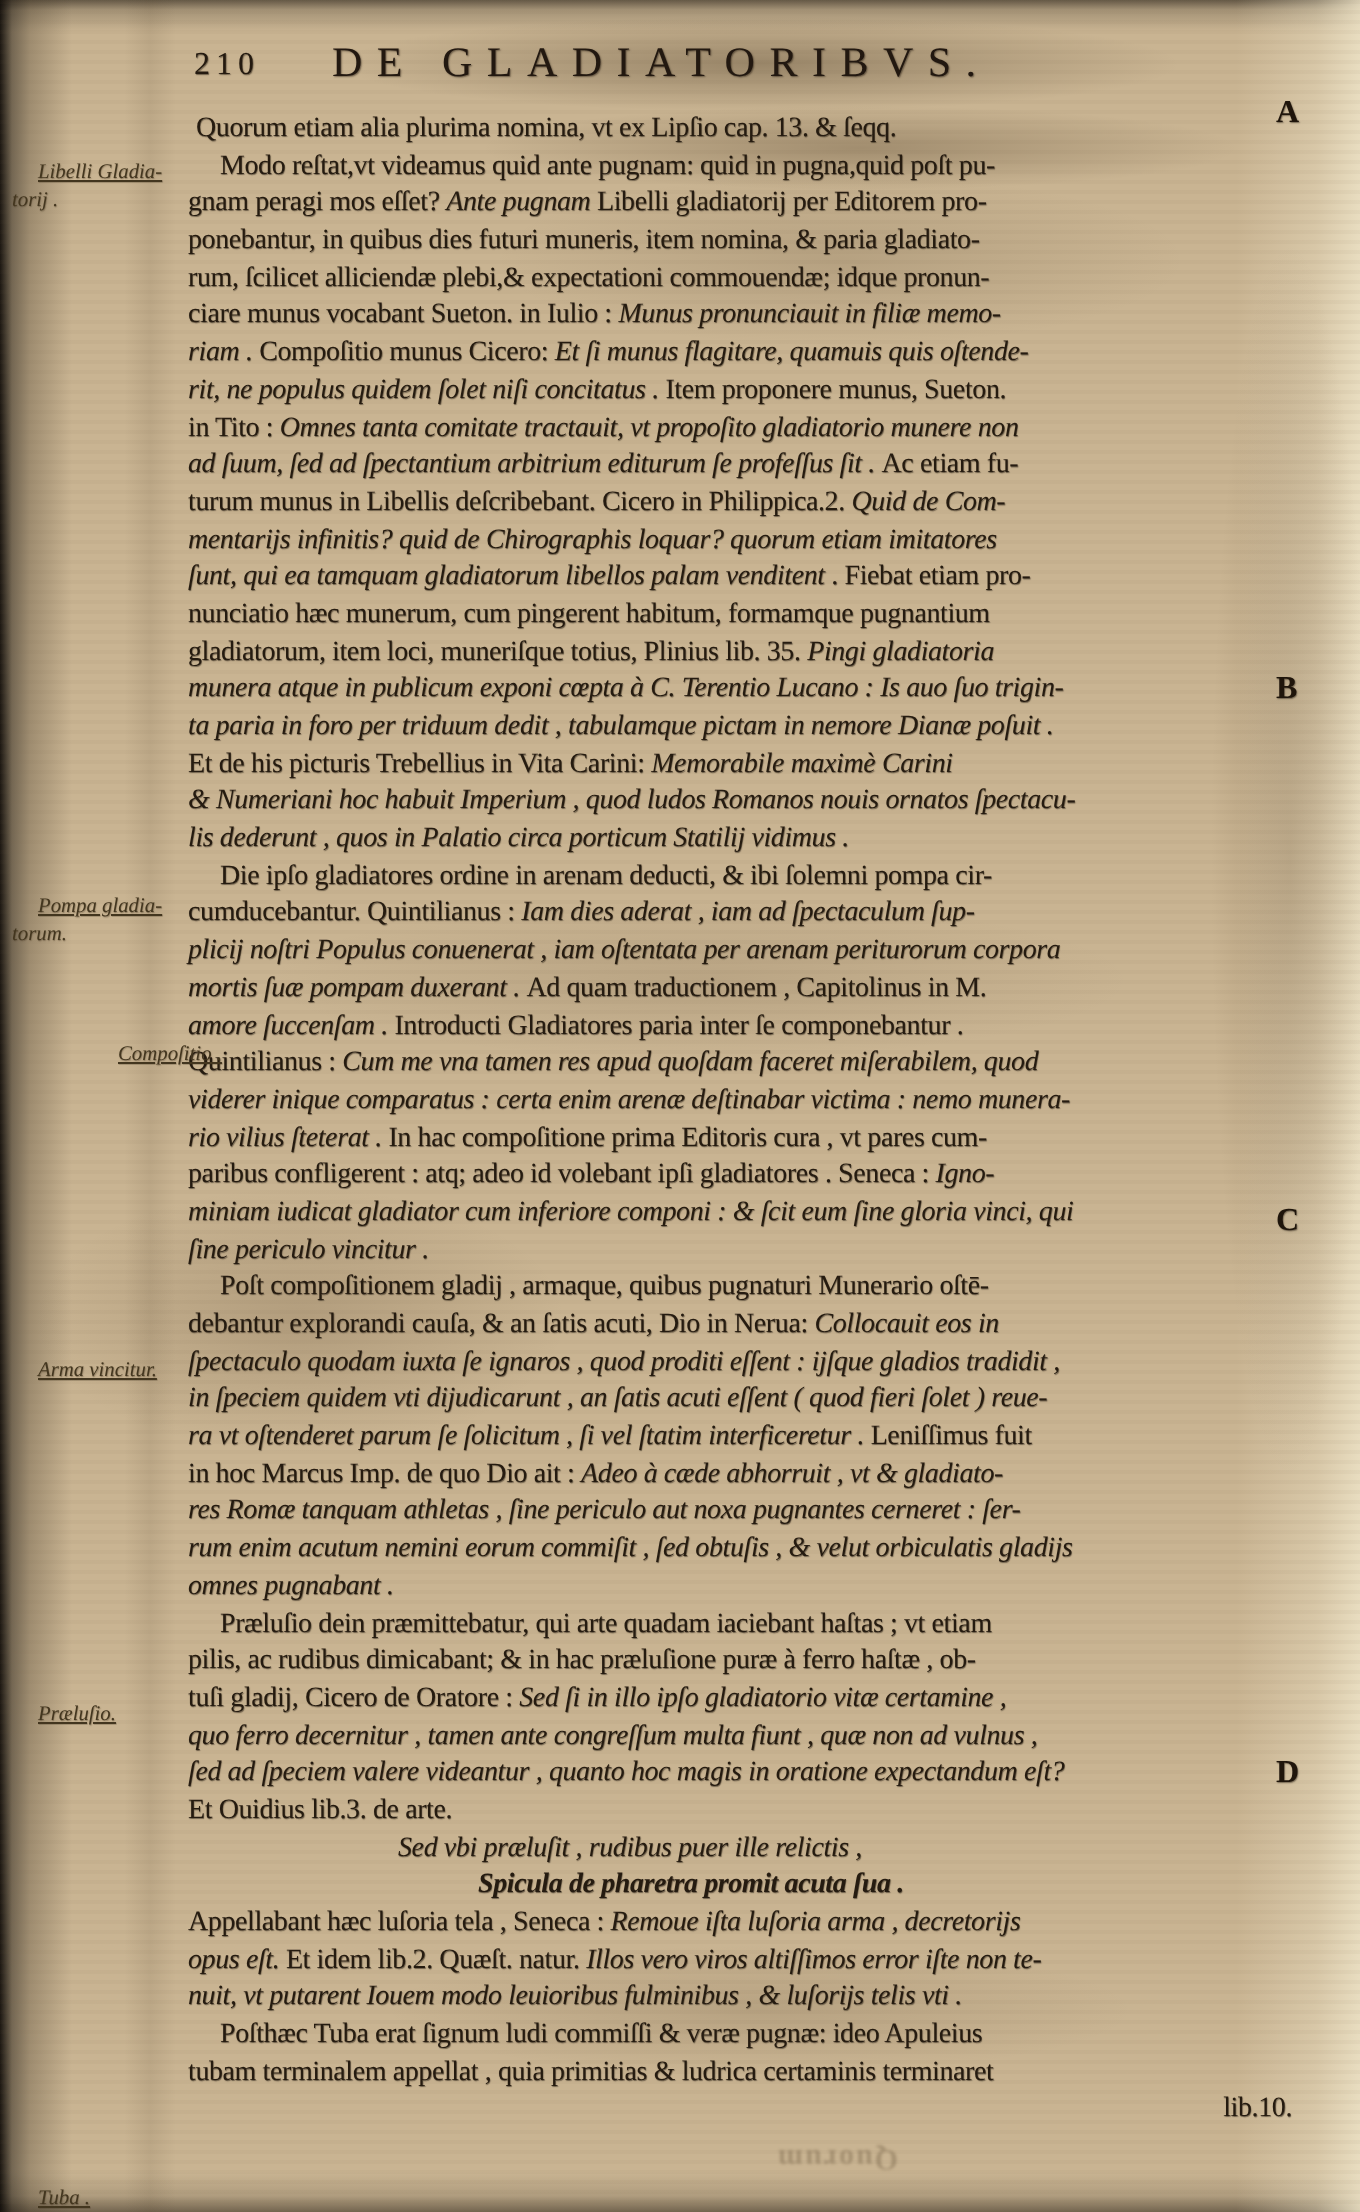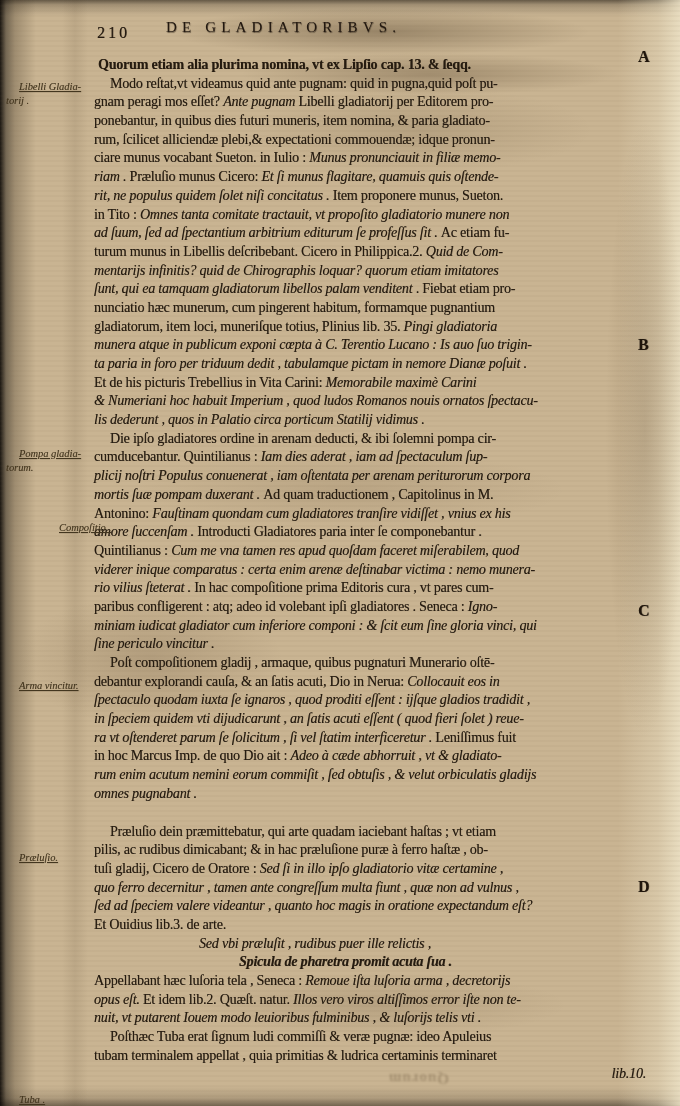--- a/index.html
+++ b/index.html
@@ -21,30 +21,30 @@
       linear-gradient(0deg, rgba(28,20,12,.50) 0px, rgba(28,20,12,.15) 8px, rgba(0,0,0,0) 20px),
       linear-gradient(180deg, rgba(18,13,8,.55) 0px, rgba(18,13,8,.20) 5px, rgba(0,0,0,0) 16px);
   }
   .pagenum{
     position:absolute;left:97px;top:24px;
     font-size:16px;letter-spacing:3px;color:#241a10;
     text-shadow:0.4px 0.4px 0.6px rgba(30,20,10,.55);
   }
   .header-title{
     position:absolute;left:166px;top:19px;white-space:nowrap;
-    font-size:15px;letter-spacing:0.345em;color:#221810;
+    font-size:21px;letter-spacing:0.345em;color:#221810;
     text-shadow:0.5px 0.5px 0.8px rgba(30,20,10,.5);
   }
   .body-text{
     position:absolute;left:94px;top:56px;width:552px;
     font-size:14px;line-height:18.7px;color:#251b10;
     text-shadow:0.3px 0.3px 0.5px rgba(37,27,16,.55);
   }
   .line{white-space:nowrap;letter-spacing:-0.2px;height:18.7px;}
-  .line.right{text-align:right;font-style:italic;}
+  .line.right{text-align:right;}
   .line .it{font-style:italic;}
   .margin-note{
     position:absolute;left:6px;width:84px;
     font-size:10.4px;line-height:13.5px;font-style:italic;
     color:#43361f;text-shadow:0.3px 0.3px 0.6px rgba(60,46,26,.4);
   }
   .margin-note .mn-line:first-child{padding-left:13px;text-decoration:underline;}
   .section-letter{
     position:absolute;left:638px;width:22px;
     font-size:16px;font-weight:bold;color:#1f150b;
@@ -63,61 +63,61 @@
 </head>
 <body>
 
 <div class="page">
   <div class="stain s-gutter"></div>
 
   <div class="pagenum">210</div>
   <div class="header-title">DE GLADIATORIBVS.</div>
 
   <div class="body-text">
-      <div class="line" style="padding-left: 4px; font-weight: bold;"><span class="ro">Quorum etiam alia plurima nomina, vt ex Lipſio cap. 13. &amp; ſeqq.</span></div>
+      <div class="line" style="padding-left: 4px;"><span class="ro">Quorum etiam alia plurima nomina, vt ex Lipſio cap. 13. &amp; ſeqq.</span></div>
       <div class="line" style="padding-left: 16px;"><span class="ro">Modo reſtat,vt videamus quid ante pugnam: quid in pugna,quid poſt pu-</span></div>
       <div class="line"><span class="ro">gnam peragi mos eſſet? </span><span class="it">Ante pugnam </span><span class="ro">Libelli gladiatorij per Editorem pro-</span></div>
       <div class="line"><span class="ro">ponebantur, in quibus dies futuri muneris, item nomina, &amp; paria gladiato-</span></div>
       <div class="line"><span class="ro">rum, ſcilicet alliciendæ plebi,&amp; expectationi commouendæ; idque pronun-</span></div>
       <div class="line"><span class="ro">ciare munus vocabant Sueton. in Iulio : </span><span class="it">Munus pronunciauit in filiæ memo-</span></div>
-      <div class="line"><span class="it">riam . </span><span class="ro">Præluſio munus Cicero: </span><span class="it">Et ſi munus flagitare, quamuis quis oſtende-</span></div>
+      <div class="line"><span class="it">riam . </span><span class="ro">Compoſitio munus Cicero: </span><span class="it">Et ſi munus flagitare, quamuis quis oſtende-</span></div>
       <div class="line"><span class="it">rit, ne populus quidem ſolet niſi concitatus . </span><span class="ro">Item proponere munus, Sueton.</span></div>
       <div class="line"><span class="ro">in Tito : </span><span class="it">Omnes tanta comitate tractauit, vt propoſito gladiatorio munere non</span></div>
       <div class="line"><span class="it">ad ſuum, ſed ad ſpectantium arbitrium editurum ſe profeſſus ſit . </span><span class="ro">Ac etiam fu-</span></div>
       <div class="line"><span class="ro">turum munus in Libellis deſcribebant. Cicero in Philippica.2. </span><span class="it">Quid de Com-</span></div>
       <div class="line"><span class="it">mentarijs infinitis? quid de Chirographis loquar? quorum etiam imitatores</span></div>
       <div class="line"><span class="it">ſunt, qui ea tamquam gladiatorum libellos palam venditent </span><span class="ro">. Fiebat etiam pro-</span></div>
       <div class="line"><span class="ro">nunciatio hæc munerum, cum pingerent habitum, formamque pugnantium</span></div>
       <div class="line"><span class="ro">gladiatorum, item loci, muneriſque totius, Plinius lib. 35. </span><span class="it">Pingi gladiatoria</span></div>
       <div class="line"><span class="it">munera atque in publicum exponi cœpta à C. Terentio Lucano : Is auo ſuo trigin-</span></div>
       <div class="line"><span class="it">ta paria in foro per triduum dedit , tabulamque pictam in nemore Dianæ poſuit .</span></div>
       <div class="line"><span class="ro">Et de his picturis Trebellius in Vita Carini: </span><span class="it">Memorabile maximè Carini</span></div>
       <div class="line"><span class="it">&amp; Numeriani hoc habuit Imperium , quod ludos Romanos nouis ornatos ſpectacu-</span></div>
       <div class="line"><span class="it">lis dederunt , quos in Palatio circa porticum Statilij vidimus .</span></div>
       <div class="line" style="padding-left: 16px;"><span class="ro">Die ipſo gladiatores ordine in arenam deducti, &amp; ibi ſolemni pompa cir-</span></div>
       <div class="line"><span class="ro">cumducebantur. Quintilianus : </span><span class="it">Iam dies aderat , iam ad ſpectaculum ſup-</span></div>
       <div class="line"><span class="it">plicij noſtri Populus conuenerat , iam oſtentata per arenam periturorum corpora</span></div>
       <div class="line"><span class="it">mortis ſuæ pompam duxerant . </span><span class="ro">Ad quam traductionem , Capitolinus in M.</span></div>
-      <div class="line"><span class="ro">Antonino: </span><span class="it">Fauſtinam quondam cum gladiatores tranſire vidiſſet , vnius ex his</span></div>
       <div class="line"><span class="it">amore ſuccenſam . </span><span class="ro">Introducti Gladiatores paria inter ſe componebantur .</span></div>
       <div class="line"><span class="ro">Quintilianus : </span><span class="it">Cum me vna tamen res apud quoſdam faceret miſerabilem, quod</span></div>
       <div class="line"><span class="it">viderer inique comparatus : certa enim arenæ deſtinabar victima : nemo munera-</span></div>
       <div class="line"><span class="it">rio vilius ſteterat . </span><span class="ro">In hac compoſitione prima Editoris cura , vt pares cum-</span></div>
       <div class="line"><span class="ro">paribus confligerent : atq; adeo id volebant ipſi gladiatores . Seneca : </span><span class="it">Igno-</span></div>
       <div class="line"><span class="it">miniam iudicat gladiator cum inferiore componi : &amp; ſcit eum ſine gloria vinci, qui</span></div>
       <div class="line"><span class="it">ſine periculo vincitur .</span></div>
       <div class="line" style="padding-left: 16px;"><span class="ro">Poſt compoſitionem gladij , armaque, quibus pugnaturi Munerario oſtē-</span></div>
       <div class="line"><span class="ro">debantur explorandi cauſa, &amp; an ſatis acuti, Dio in Nerua: </span><span class="it">Collocauit eos in</span></div>
       <div class="line"><span class="it">ſpectaculo quodam iuxta ſe ignaros , quod proditi eſſent : ijſque gladios tradidit ,</span></div>
       <div class="line"><span class="it">in ſpeciem quidem vti dijudicarunt , an ſatis acuti eſſent ( quod fieri ſolet ) reue-</span></div>
       <div class="line"><span class="it">ra vt oſtenderet parum ſe ſolicitum , ſi vel ſtatim interficeretur . </span><span class="ro">Leniſſimus fuit</span></div>
       <div class="line"><span class="ro">in hoc Marcus Imp. de quo Dio ait : </span><span class="it">Adeo à cæde abhorruit , vt &amp; gladiato-</span></div>
+      <div class="line"><span class="it">res Romæ tanquam athletas , ſine periculo aut noxa pugnantes cerneret : ſer-</span></div>
       <div class="line"><span class="it">rum enim acutum nemini eorum commiſit , ſed obtuſis , &amp; velut orbiculatis gladijs</span></div>
       <div class="line"><span class="it">omnes pugnabant .</span></div>
-      <div class="line" style="padding-left: 16px; margin-top: 19px;"><span class="ro">Præluſio dein præmittebatur, qui arte quadam iaciebant haſtas ; vt etiam</span></div>
+      <div class="line" style="padding-left: 16px;"><span class="ro">Præluſio dein præmittebatur, qui arte quadam iaciebant haſtas ; vt etiam</span></div>
       <div class="line"><span class="ro">pilis, ac rudibus dimicabant; &amp; in hac præluſione puræ à ferro haſtæ , ob-</span></div>
       <div class="line"><span class="ro">tuſi gladij, Cicero de Oratore : </span><span class="it">Sed ſi in illo ipſo gladiatorio vitæ certamine ,</span></div>
       <div class="line"><span class="it">quo ferro decernitur , tamen ante congreſſum multa fiunt , quæ non ad vulnus ,</span></div>
       <div class="line"><span class="it">ſed ad ſpeciem valere videantur , quanto hoc magis in oratione expectandum eſt?</span></div>
       <div class="line"><span class="ro">Et Ouidius lib.3. de arte.</span></div>
       <div class="line" style="padding-left: 105px;"><span class="it">Sed vbi præluſit , rudibus puer ille relictis ,</span></div>
       <div class="line" style="padding-left: 145px; font-weight: bold;"><span class="it">Spicula de pharetra promit acuta ſua .</span></div>
       <div class="line"><span class="ro">Appellabant hæc luſoria tela , Seneca : </span><span class="it">Remoue iſta luſoria arma , decretorijs</span></div>
       <div class="line"><span class="it">opus eſt. </span><span class="ro">Et idem lib.2. Quæſt. natur. </span><span class="it">Illos vero viros altiſſimos error iſte non te-</span></div>
       <div class="line"><span class="it">nuit, vt putarent Iouem modo leuioribus fulminibus , &amp; luſorijs telis vti .</span></div>

